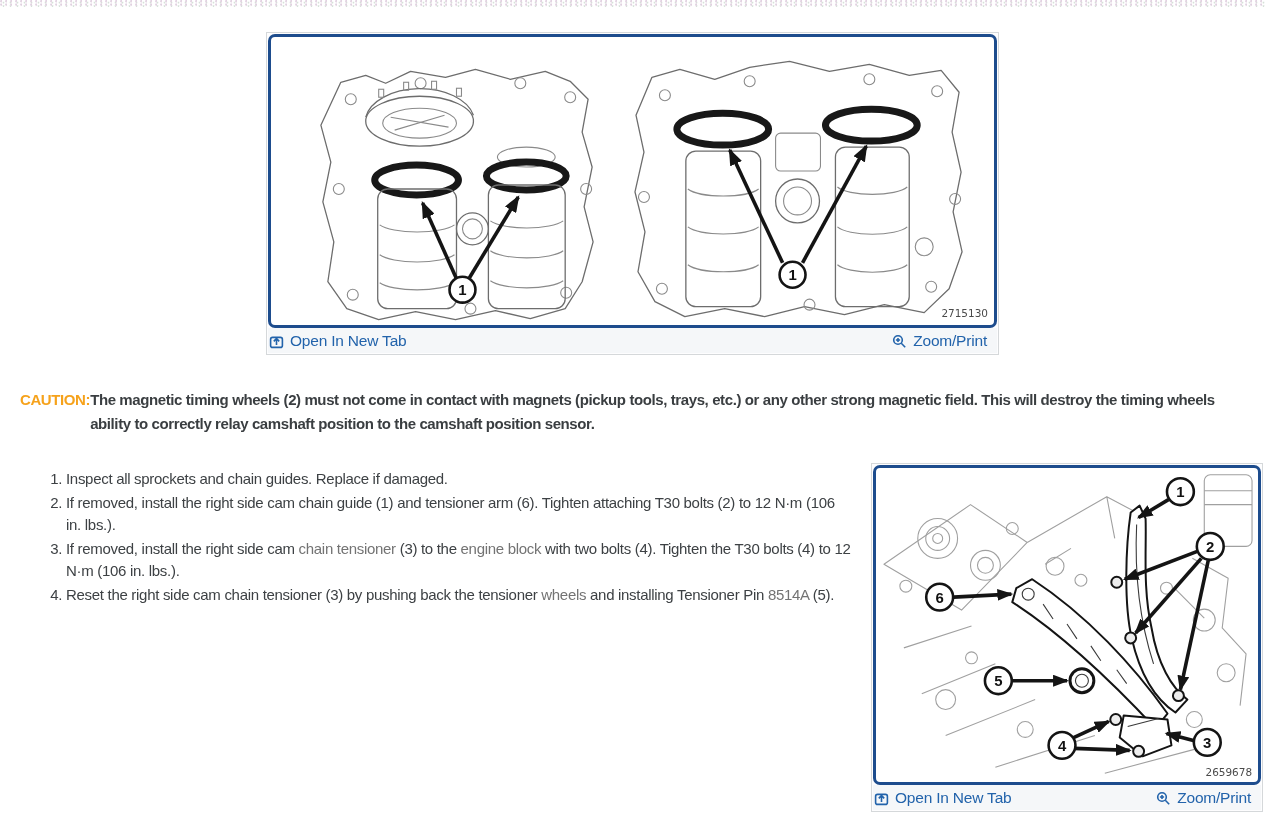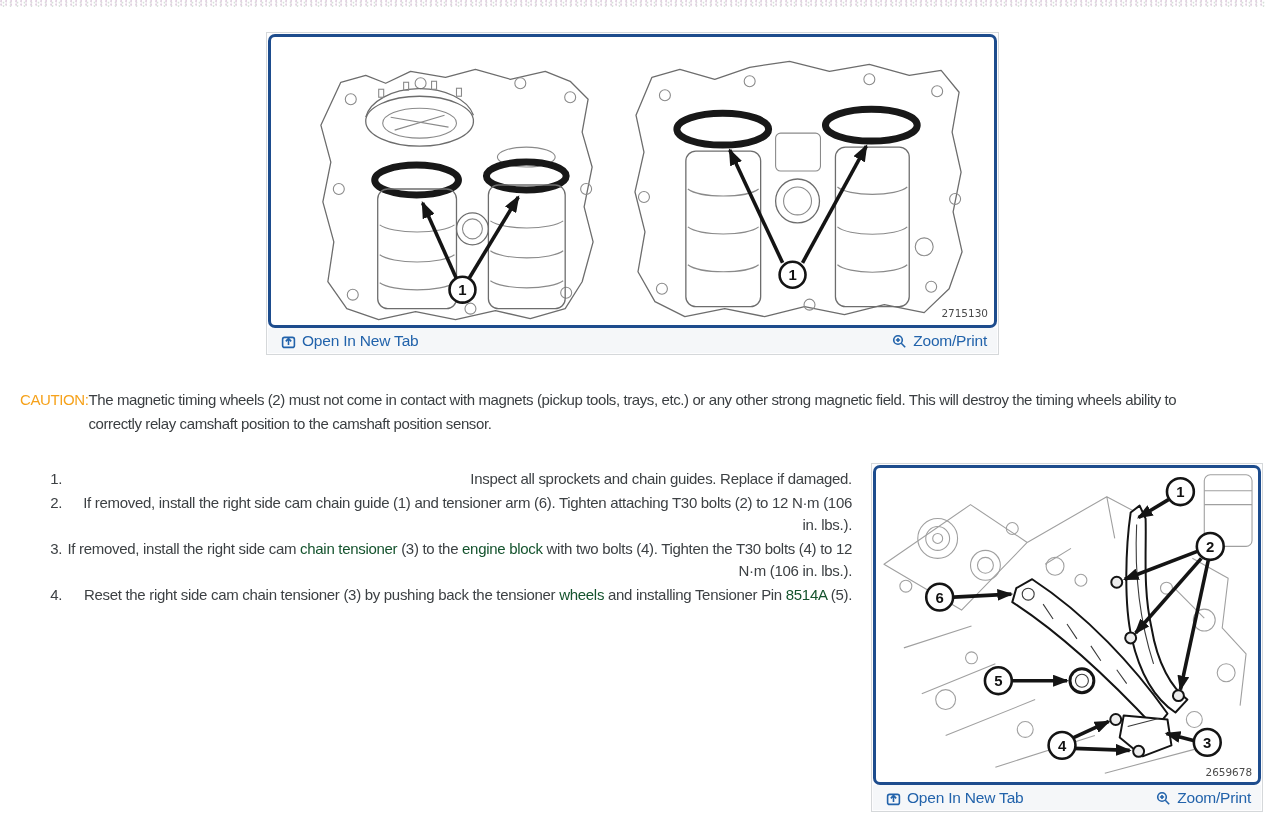--- a/index.html
+++ b/index.html
@@ -31,55 +31,55 @@
   }
   .figure-image {
     border: 3px solid #1d4c8d;
     border-radius: 7px;
     background: #fff;
     overflow: hidden;
   }
   .figure-image svg { display: block; width: 100%; }
   .figure-bar {
     display: flex; justify-content: space-between; align-items: center;
-    padding: 4px 10px 3px 13px;
+    padding: 4px 10px 3px 1px;
     background: #f5f7f9;
   }
   .figure-link {
     color: #2263ab; text-decoration: none;
     font-size: 15.5px; letter-spacing: -0.2px;
     display: inline-flex; align-items: center; gap: 6px;
     cursor: pointer;
   }
   .figure-link svg { width: 15px; height: 15px; stroke: #2263ab; fill: none; stroke-width: 1.6; }
 
   #panel-1 { left: 266px; top: 32px; width: 733px; }
   #panel-1 .figure-image { height: 294px; }
   #panel-2 { left: 871px; top: 463px; width: 392px; }
   #panel-2 .figure-image { height: 320px; }
 
   
   .caution {
     position: absolute; left: 20px; top: 388px; width: 1210px;
     display: flex;
-    font-weight: 400; font-size: 15px; line-height: 24px;
+    font-weight: 700; font-size: 15px; line-height: 24px;
     letter-spacing: -0.4px;
   }
   .caution-label { color: #f6a21b; white-space: nowrap; }
   .caution-text { color: #3a3e41; }
 
   
   .steps {
     position: absolute; left: 30px; top: 468px; width: 822px;
     font-size: 15px; line-height: 22.5px; letter-spacing: -0.3px;
     color: #3d4144;
     padding-left: 36px;
   }
-  .steps li { margin-bottom: 1px; text-align: right; }
-  .inline-link { color: #14532d; text-decoration: none; cursor: pointer; }
+  .steps li { margin-bottom: 1px; }
+  .inline-link { color: #737373; text-decoration: none; cursor: pointer; }
 
   
   .la  { fill: none; stroke: #6d6d6d; stroke-width: 1.3; stroke-linejoin: round; }
   .la2 { fill: none; stroke: #8a8a8a; stroke-width: 1.1; }
   .bg  { fill: none; stroke: #a0a0a0; stroke-width: 1.1; stroke-linejoin: round; }
   .ring { fill: none; stroke: #181818; stroke-width: 7; }
   .hl  { fill: #ffffff; stroke: #141414; stroke-width: 2; stroke-linejoin: round; }
   .hl-thin { fill: none; stroke: #3a3a3a; stroke-width: 1.1; }
   .arrow { stroke: #141414; stroke-width: 3.6; fill: none; }
   .callout-c { fill: #ffffff; stroke: #141414; stroke-width: 2.6; }

